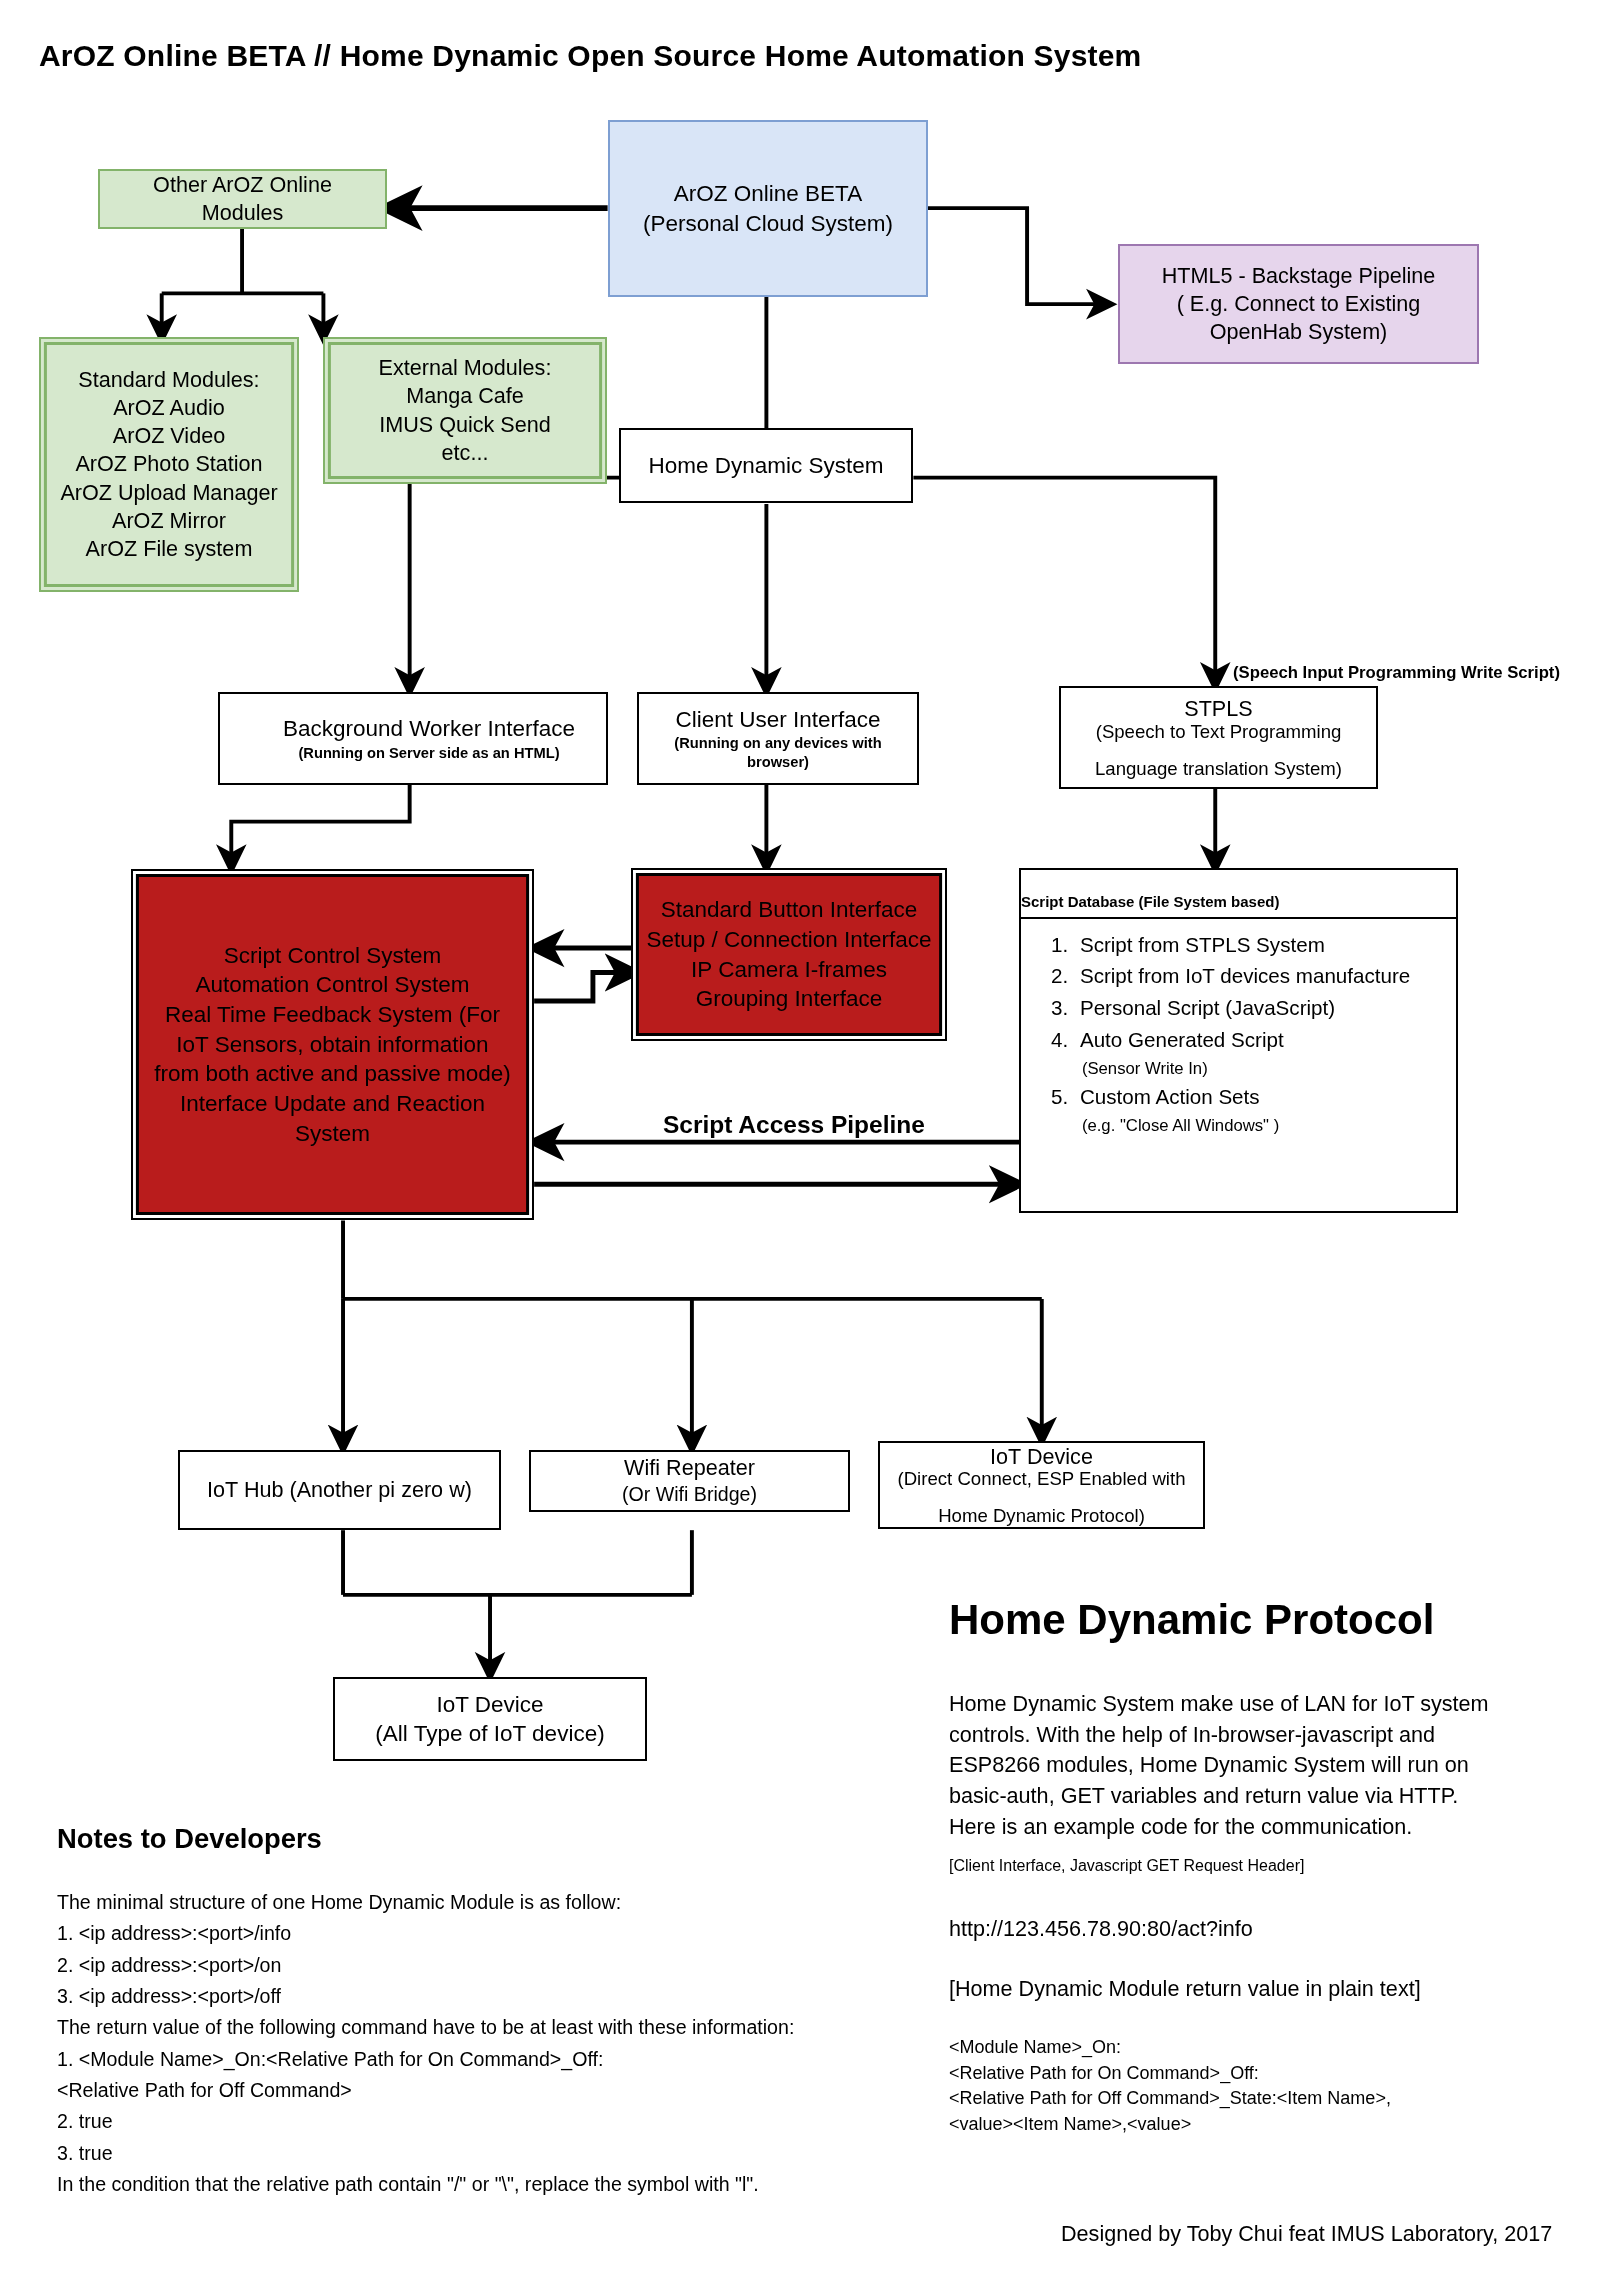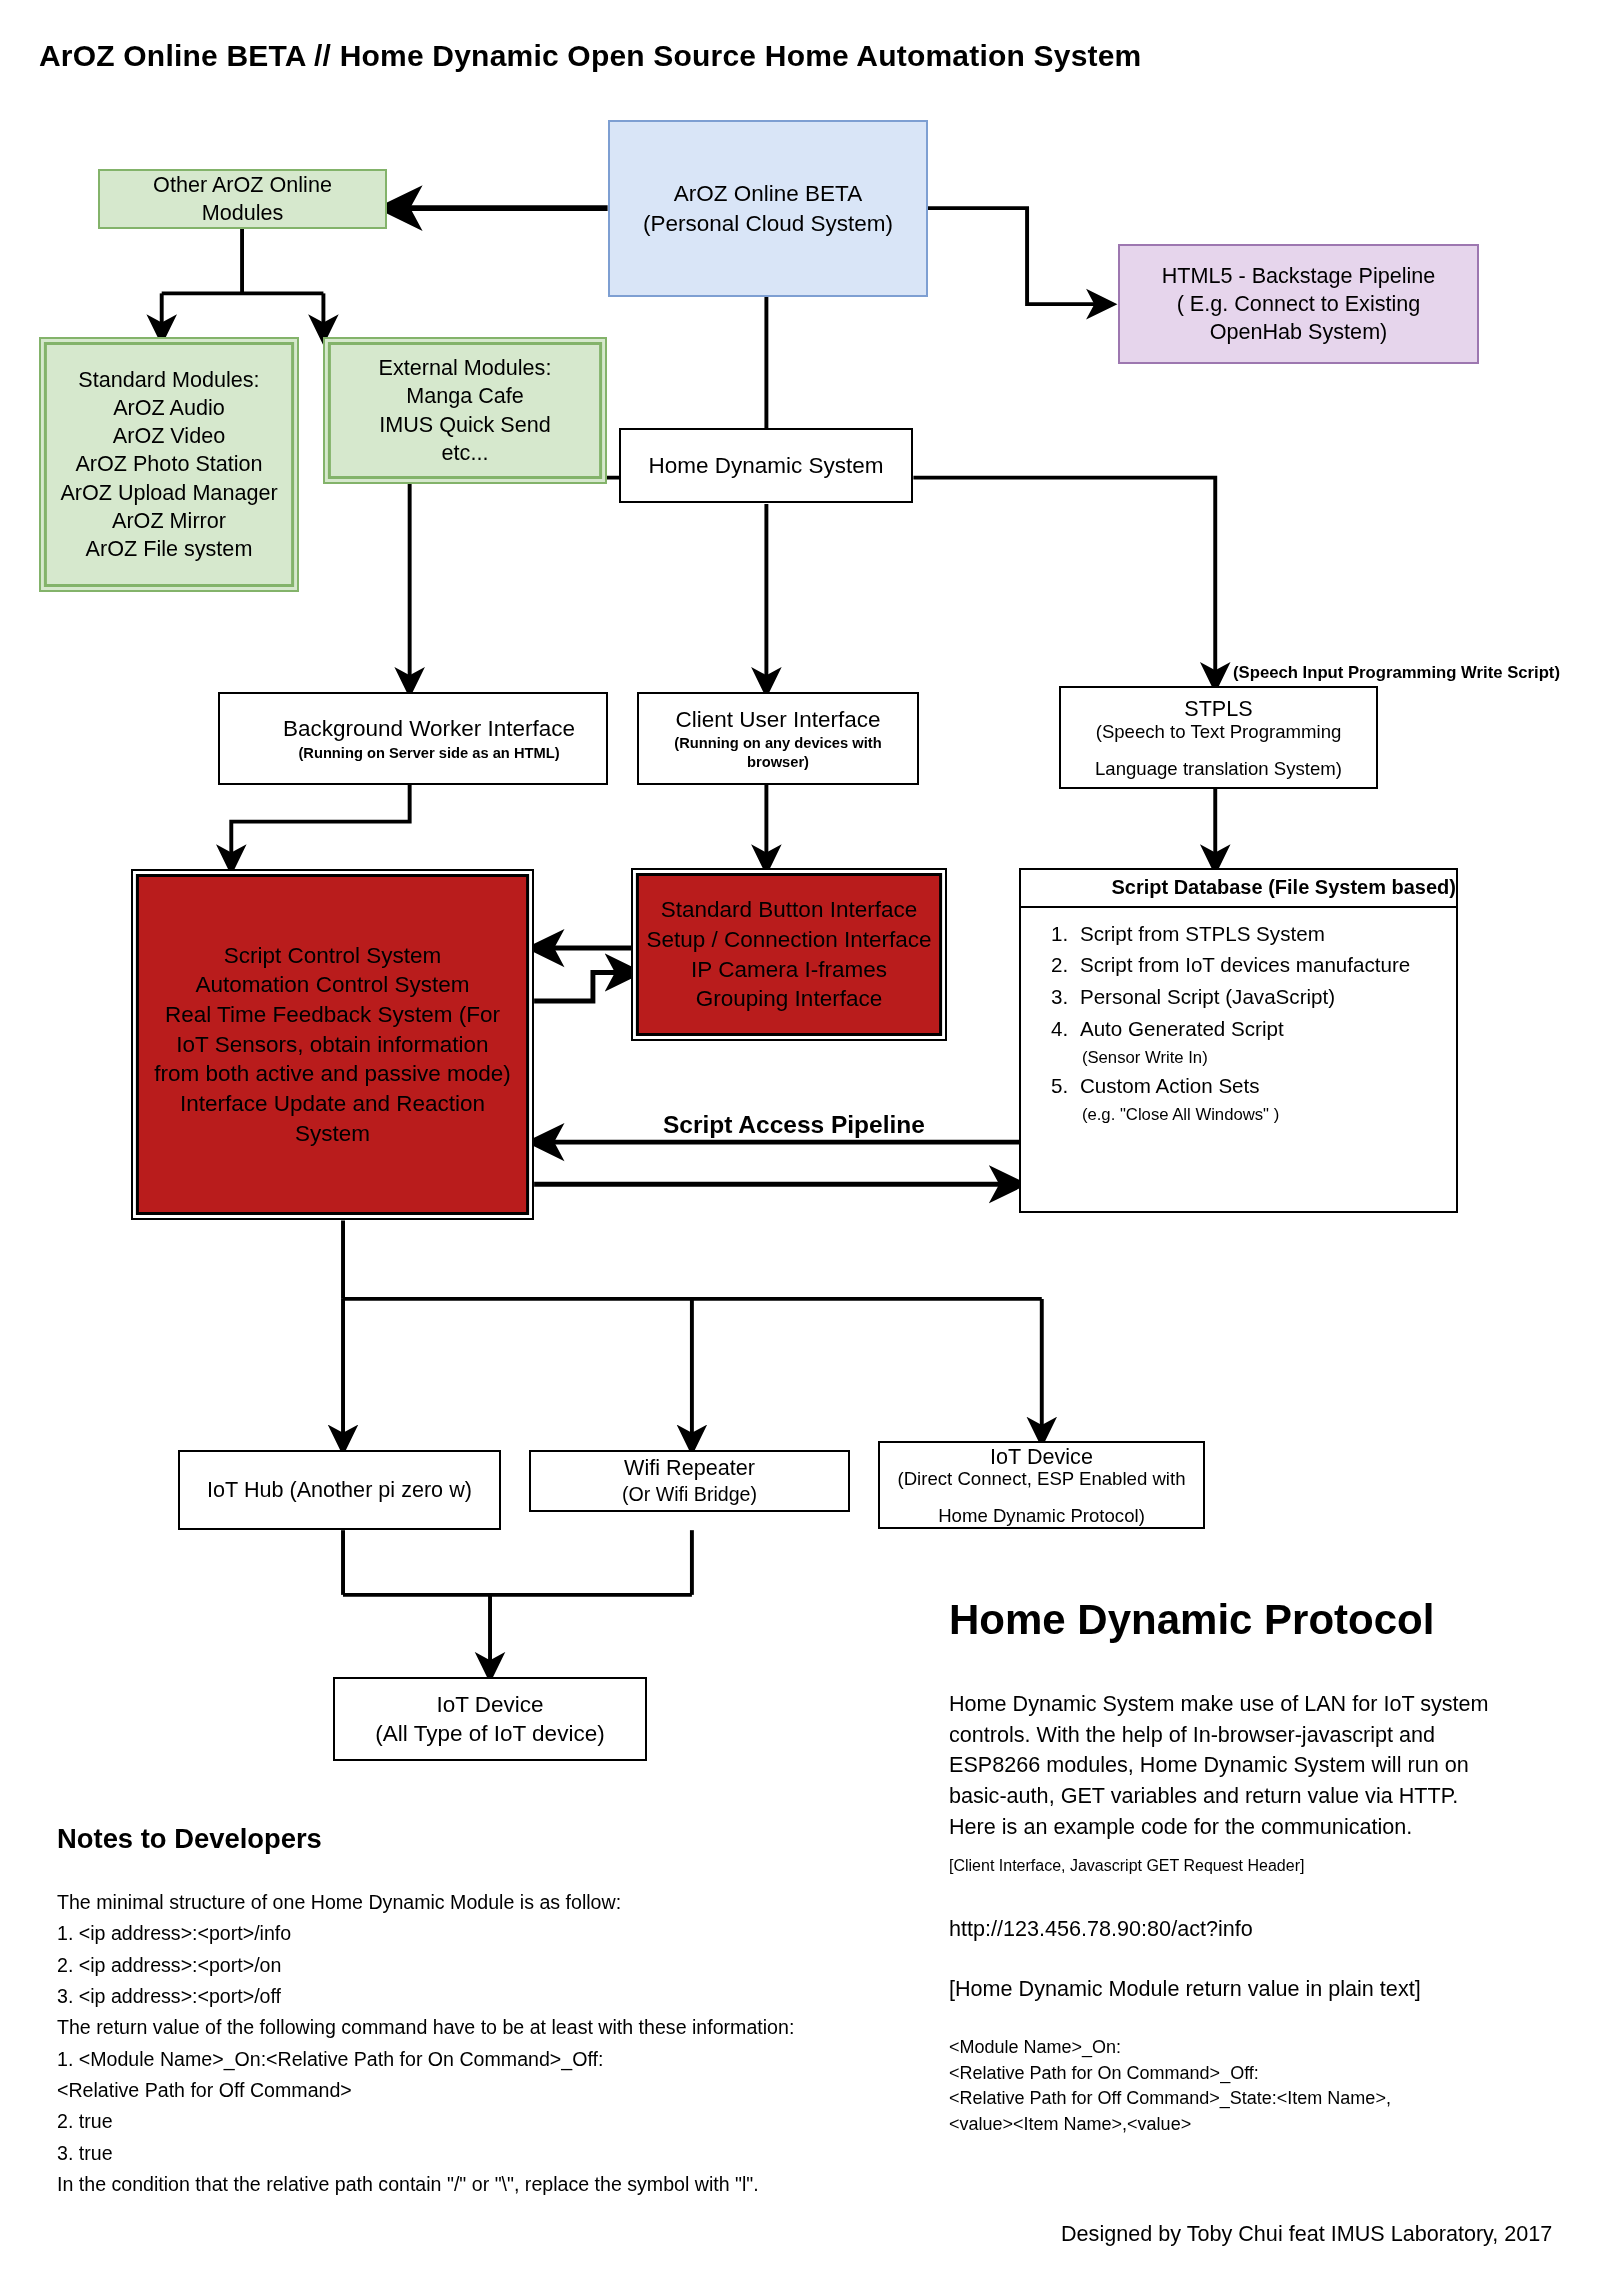--- a/index.html
+++ b/index.html
@@ -22,22 +22,22 @@
             box-shadow:inset 0 0 0 2.9px #d6e8cd, inset 0 0 0 5.9px #83b36a;}
   .blue{border:2.9px solid #7e9fd2;background:#d9e5f7;}
   .purple{border:2.9px solid #9d77b0;background:#e6d5ec;}
 
   .lbl-top{position:absolute;font-weight:bold;}
   .sub{display:block;font-weight:bold;}
   .sm{font-size:14.7px;}
 
   
   .listbox{position:absolute;box-sizing:border-box;border:2.9px solid #000;background:#fff;}
-  .listbox .hd{font-weight:bold;font-size:20px;text-align:right;
-               padding:5.9px 0 6.9px 0;border-bottom:2.9px solid #000;}
+  .listbox .hd{font-weight:bold;font-size:15px;text-align:left;
+               padding:5.9px 0 6.9px 0;border-bottom:2.9px solid #000;margin-top:17px;}
   .listbox ol{margin:9.8px 0 0 0;padding:0 0 0 53px;font-size:20.6px;line-height:1.55;}
   .listbox ol li{margin:0;padding:0 0 0 5.9px;}
   .listbox ol li .note{display:block;font-size:16.7px;line-height:1.5;margin-left:2px;}
 
   
   .h2{position:absolute;font-weight:bold;}
   .para{position:absolute;white-space:pre-wrap;}
   .footer{position:absolute;margin-left:20px;}
   svg.wires{position:absolute;left:0;top:0;width:1620px;height:2293px;pointer-events:none;}
 </style>

